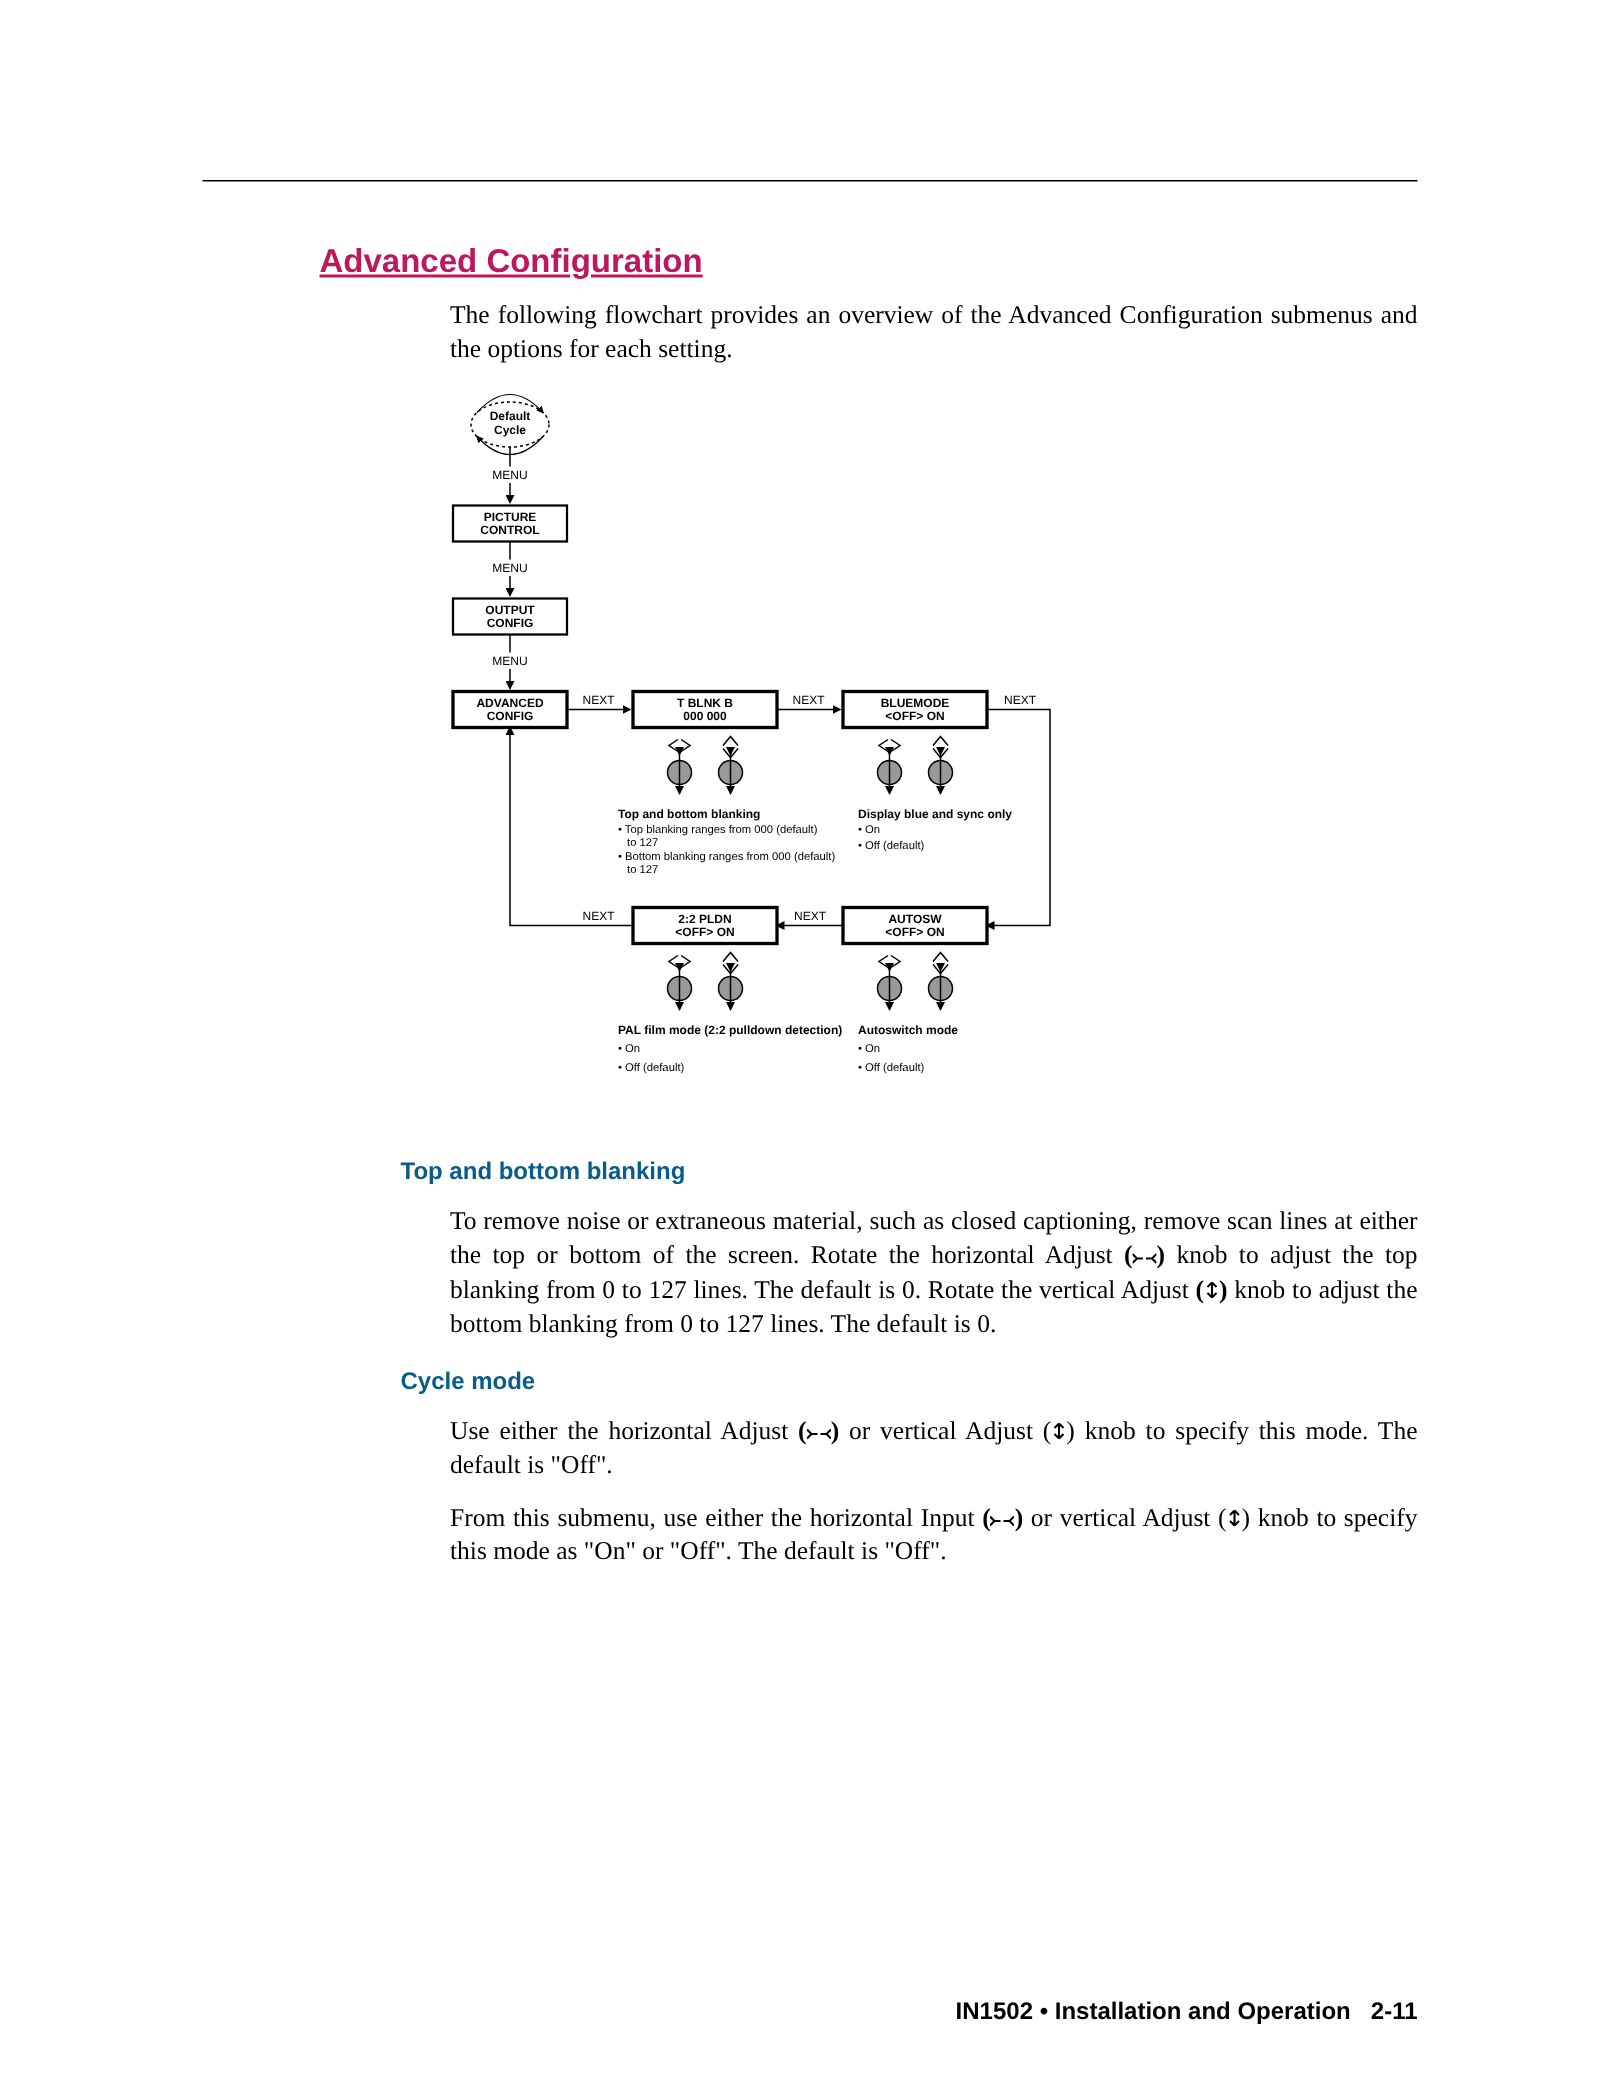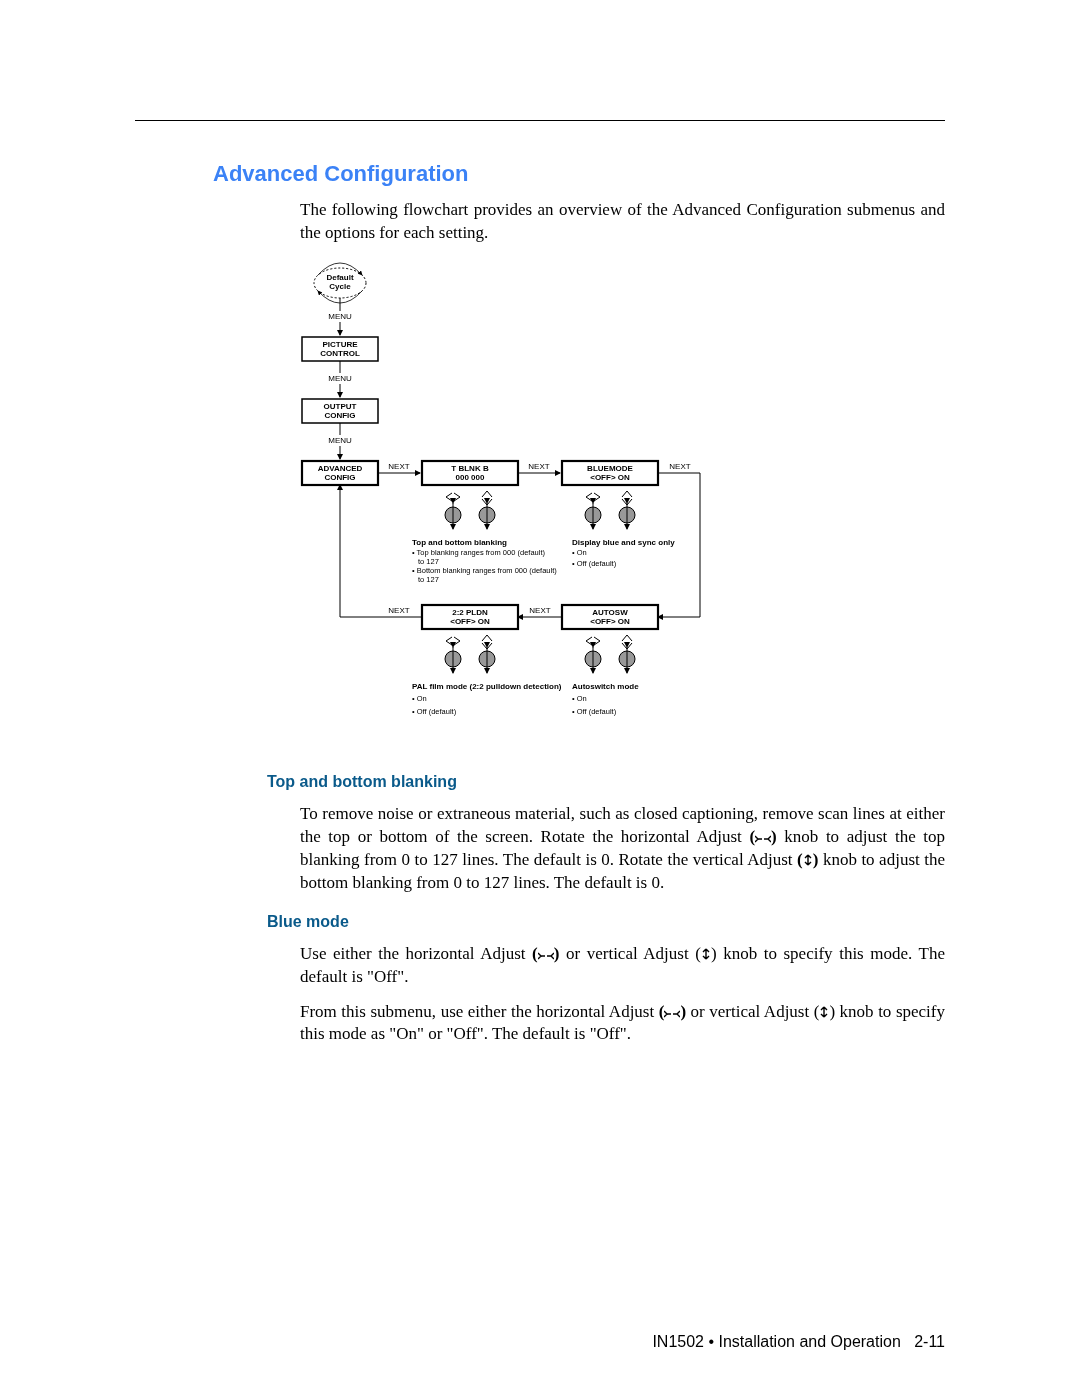--- a/index.html
+++ b/index.html
@@ -18,22 +18,23 @@
     box-sizing: border-box;
   }
   .hr-top {
     border-top: 1.5px solid #000;
     margin: 40px 0 40px 0;
   }
   h2.title {
     font-family: Helvetica, Arial, sans-serif;
     font-weight: bold;
     font-size: 22px;
-    color: #3b82f6;
+    color: #be185d;
     margin: 0 0 9px 78px;
+    text-decoration: underline;
   }
   .body-text {
     margin: 12px 0 10px 165px;
     font-size: 17px;
     line-height: 1.35;
     text-align: justify;
   }
   h3.sub {
     font-family: Helvetica, Arial, sans-serif;
     font-weight: bold;
@@ -46,21 +47,21 @@
     width: 560px;
   }
   svg { display:block; }
   .footer {
     position: absolute;
     bottom: 46px;
     right: 135px;
     font-family: Helvetica, Arial, sans-serif;
     font-size: 16px;
   }
-  .footer b { font-weight: normal; }
+  .footer b { font-weight: bold; }
   .lr-icon svg, .ud-icon svg { display:inline-block; vertical-align:-2px; }
 </style>
 </head>
 <body>
 
 <div class="page">
   <div class="hr-top"></div>
 
   <h2 class="title">Advanced Configuration</h2>
   <p class="body-text">The following flowchart provides an overview of the Advanced Configuration submenus and the options for each setting.</p>
@@ -190,31 +191,31 @@
 
   <h3 class="sub">Top and bottom blanking</h3>
   <p class="body-text">
     <span>To remove noise or extraneous material, such as closed captioning, remove scan lines at either the top or bottom of the screen.  Rotate the horizontal Adjust </span><b>(</b><span class="lr-icon"><svg width="16" height="10">
           <path d="M3,5 L0,2 M3,5 L0,8 M13,5 L16,2 M13,5 L16,8 M7,5 L3,5 M9,5 L13,5" stroke="#000" fill="none" stroke-width="1.4"></path>
         </svg></span><b>)</b><span> knob to adjust the top blanking from 0 to 127 lines.  The default is 0.  Rotate the vertical Adjust </span><b>(</b><span class="ud-icon"><svg width="10" height="14">
           <path d="M5,2 L2,5 M5,2 L8,5 M5,12 L2,9 M5,12 L8,9 M5,3 L5,11" stroke="#000" fill="none" stroke-width="1.4"></path>
         </svg></span><b>)</b><span> knob to adjust the bottom blanking from 0 to 127 lines.  The default is 0.</span>
   </p>
 
-  <h3 class="sub">Blue mode</h3>
+  <h3 class="sub">Cycle mode</h3>
   <p class="body-text">
     <span>Use either the horizontal Adjust </span><b>(</b><span class="lr-icon"><svg width="16" height="10">
           <path d="M3,5 L0,2 M3,5 L0,8 M13,5 L16,2 M13,5 L16,8 M7,5 L3,5 M9,5 L13,5" stroke="#000" fill="none" stroke-width="1.4"></path>
         </svg></span><b>)</b><span> or vertical Adjust </span>(<span class="ud-icon"><svg width="10" height="14">
           <path d="M5,2 L2,5 M5,2 L8,5 M5,12 L2,9 M5,12 L8,9 M5,3 L5,11" stroke="#000" fill="none" stroke-width="1.4"></path>
         </svg></span>)<span> knob to specify this mode.  The default is "Off".</span>
   </p>
 
   <p class="body-text">
-    <span>From this submenu, use either the horizontal Adjust </span><b>(</b><span class="lr-icon"><svg width="16" height="10">
+    <span>From this submenu, use either the horizontal Input </span><b>(</b><span class="lr-icon"><svg width="16" height="10">
           <path d="M3,5 L0,2 M3,5 L0,8 M13,5 L16,2 M13,5 L16,8 M7,5 L3,5 M9,5 L13,5" stroke="#000" fill="none" stroke-width="1.4"></path>
         </svg></span><b>)</b><span> or vertical Adjust </span>(<span class="ud-icon"><svg width="10" height="14">
           <path d="M5,2 L2,5 M5,2 L8,5 M5,12 L2,9 M5,12 L8,9 M5,3 L5,11" stroke="#000" fill="none" stroke-width="1.4"></path>
         </svg></span>)<span> knob to specify this mode as "On" or "Off".  The default is "Off".</span>
   </p>
 
   <div class="footer">
     <b><span>IN1502 • Installation and Operation</span></b>&nbsp;&nbsp;&nbsp;<b><span>2-11</span></b>
   </div>
 </div>

